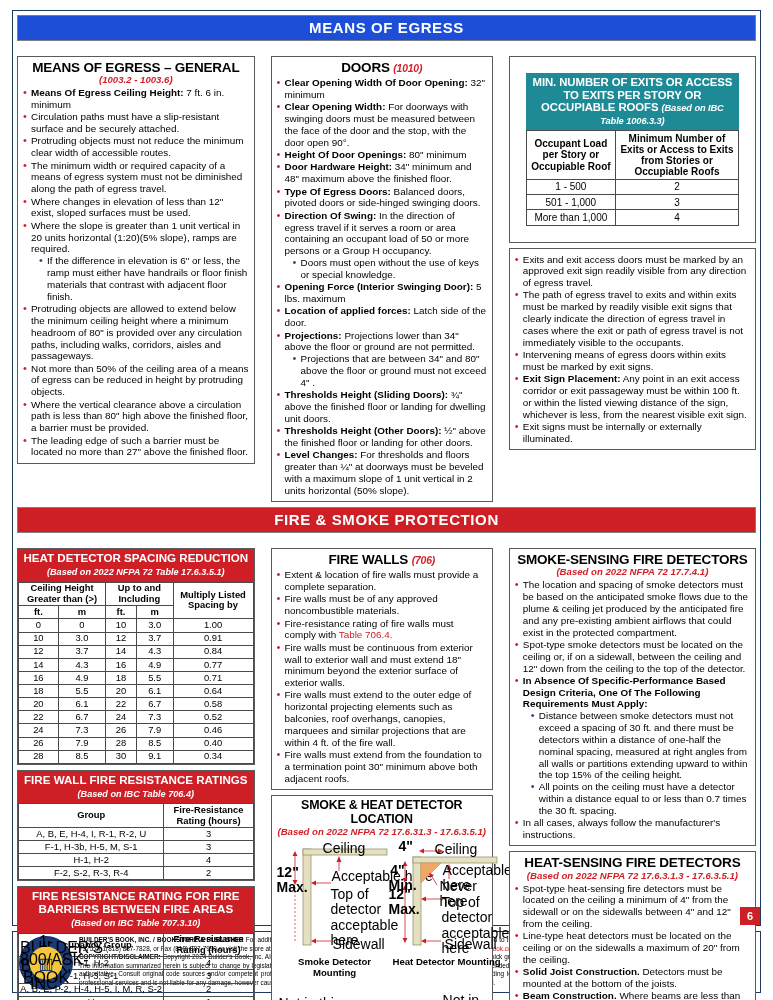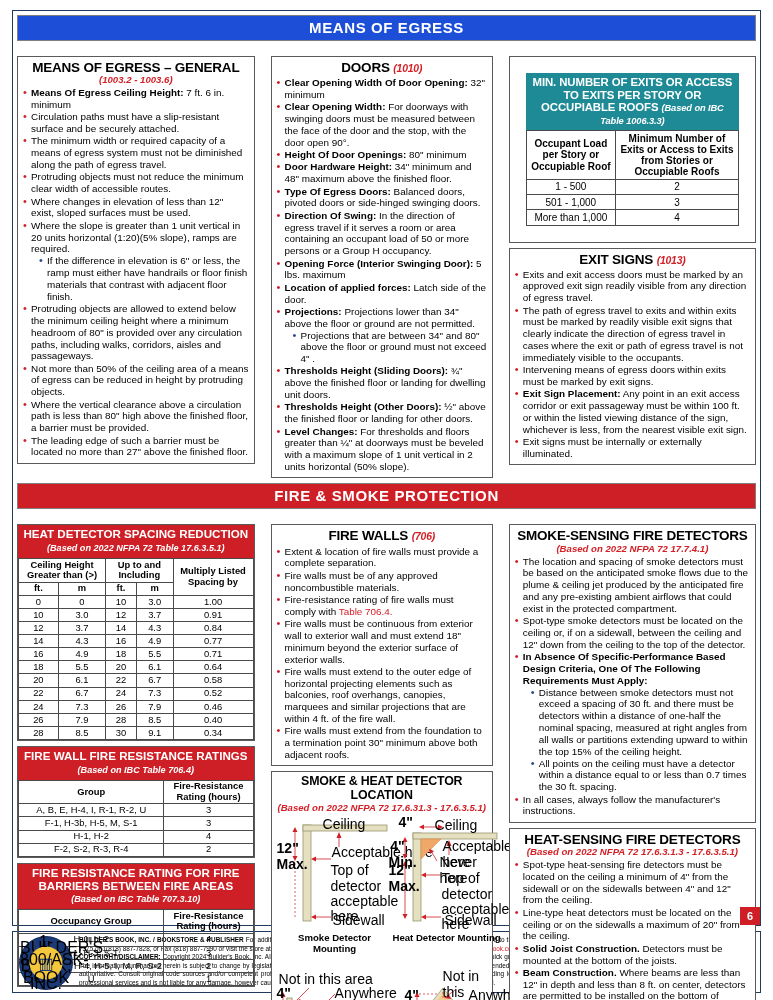--- a/index.html
+++ b/index.html
@@ -190,22 +190,22 @@
 
   <div class="cols">
 
     <div class="col col-1">
       <div class="box">
         <div class="box-title">MEANS OF EGRESS – GENERAL</div>
         <div class="subref">(1003.2 -  1003.6)</div>
         <ul class="b" id="list-general">
               <li><span class="bold">Means Of Egress Ceiling Height:</span><span> 7 ft. 6 in. minimum</span></li>
               <li><span>Circulation paths must have a slip-resistant surface and be securely attached.</span></li>
+              <li><span>Protruding objects must not reduce the minimum clear width of accessible routes.</span></li>
               <li><span>The minimum width or required capacity of a means of egress system must not be diminished along the path of egress travel.</span></li>
-              <li><span>Protruding objects must not reduce the minimum clear width of accessible routes.</span></li>
               <li><span>Where changes in elevation of less than 12" exist, sloped surfaces must be used.</span></li>
               <li><span>Where the slope is greater than 1 unit vertical in 20 units horizontal (1:20)(5% slope), ramps are required.</span><ul class="sub">
                   <li>If the difference in elevation is 6" or less, the ramp must either have handrails or floor finish materials that contrast with adjacent floor finish.</li>
                 </ul></li>
               <li><span>Protruding objects are allowed to extend below the minimum ceiling height where a minimum headroom of 80" is provided over any circulation paths, including walks, corridors, aisles and passageways.</span></li>
               <li><span>Not more than 50% of the ceiling area of a means of egress can be reduced in height by protruding objects.</span></li>
               <li><span>Where the vertical clearance above a circulation path is less than 80" high above the finished floor, a barrier must be provided.</span></li>
               <li><span>The leading edge of such a barrier must be located no more than 27" above the finished floor.</span></li>
             </ul>
       </div>
@@ -216,21 +216,23 @@
         <div class="box-title">
           <span>DOORS</span>
           <span class="ref">(1010)</span>
         </div>
         <ul class="b" id="list-doors">
               <li><span class="bold">Clear Opening Width Of Door Opening:</span><span> 32" minimum</span></li>
               <li><span class="bold">Clear Opening Width:</span><span> For doorways with swinging doors must be measured between the face of the door and the stop, with the door open 90°.</span></li>
               <li><span class="bold">Height Of Door Openings:</span><span> 80" minimum</span></li>
               <li><span class="bold">Door Hardware Height:</span><span> 34" minimum and 48" maximum above the finished floor.</span></li>
               <li><span class="bold">Type Of Egress Doors:</span><span> Balanced doors, pivoted doors or side-hinged swinging doors.</span></li>
-              <li><span class="bold">Direction Of Swing:</span><span> In the direction of egress travel if it serves a room or area containing an occupant load of 50 or more persons or a Group H occupancy.</span></li>
+              <li><span class="bold">Direction Of Swing:</span><span> In the direction of egress travel if it serves a room or area containing an occupant load of 50 or more persons or a Group H occupancy.</span><ul class="sub">
+                  <li>Doors must open without the use of keys or special knowledge.</li>
+                </ul></li>
               <li><span class="bold">Opening Force (Interior Swinging Door):</span><span> 5 lbs. maximum</span></li>
               <li><span class="bold">Location of applied forces:</span><span> Latch side of the door.</span></li>
               <li><span class="bold">Projections:</span><span> Projections lower than 34" above the floor or ground are not permitted.</span><ul class="sub">
                   <li>Projections that are between 34" and 80" above the floor or ground must not exceed 4" .</li>
                 </ul></li>
               <li><span class="bold">Thresholds Height (Sliding Doors):</span><span> ¾" above the finished floor or landing for dwelling unit doors.</span></li>
               <li><span class="bold">Thresholds Height (Other Doors):</span><span> ½" above the finished floor or landing for other doors.</span></li>
               <li><span class="bold">Level Changes:</span><span> For thresholds and floors greater than ¼" at doorways must be beveled with a maximum slope of 1 unit vertical in 2 units horizontal (50% slope).</span></li>
             </ul>
       </div>
@@ -260,24 +262,20 @@
                 </tr>
                 <tr>
                   <td>More than 1,000</td>
                   <td>4</td>
                 </tr>
               </tbody>
             </table>
       </div>
 
       <div class="box">
-        <div class="box-title">
-          <span>EXIT SIGNS</span>
-          <span class="ref">(1013)</span>
-        </div>
         <ul class="b" id="list-exitsigns">
               <li><span>Exits and exit access doors must be marked by an approved exit sign readily visible from any direction of egress travel.</span></li>
               <li><span>The path of egress travel to exits and within exits must be marked by readily visible exit signs that clearly indicate the direction of egress travel in cases where the exit or path of egress travel is not immediately visible to the occupants.</span></li>
               <li><span>Intervening means of egress doors within exits must be marked by exit signs.</span></li>
               <li><span class="bold">Exit Sign Placement:</span><span> Any point in an exit access corridor or exit passageway must be within 100 ft. or within the listed viewing distance of the sign, whichever is less, from the nearest visible exit sign.</span></li>
               <li><span>Exit signs must be internally or externally illuminated.</span></li>
             </ul>
       </div>
     </div>
   </div>

